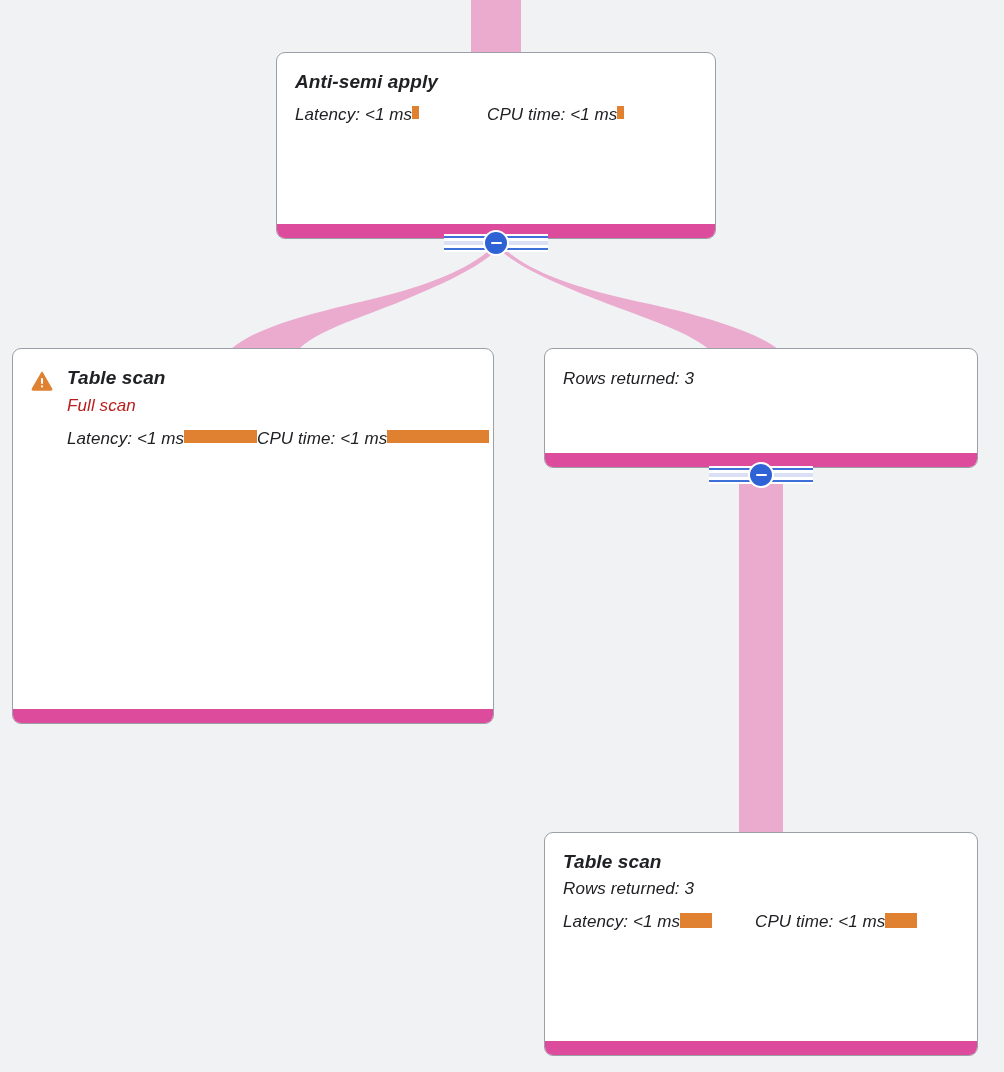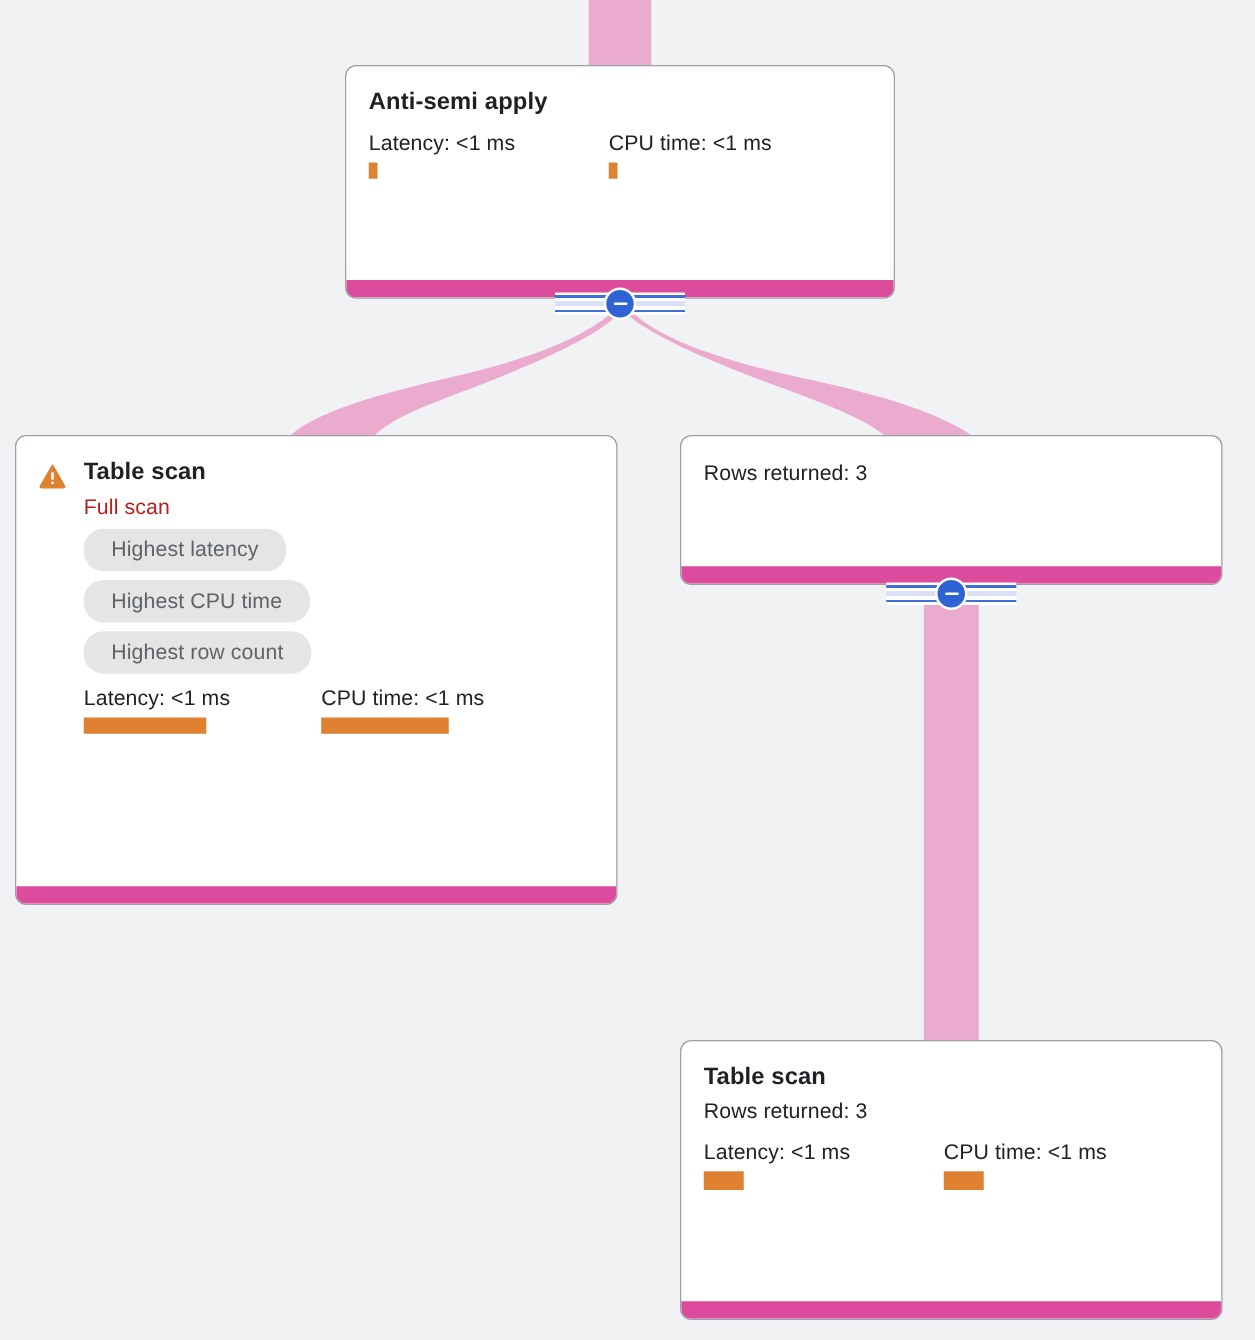--- a/index.html
+++ b/index.html
@@ -43,20 +43,21 @@
     border-radius: 9px;
     box-sizing: border-box;
     overflow: hidden;
     display: flex;
     flex-direction: column;
   }
   .node-body {
     flex: 1 1 auto;
     padding: 16px 18px 10px 18px;
     box-sizing: border-box;
+    font-style: italic;
   }
   .node-accent-bar {
     height: 14px;
     width: 100%;
     background: #dd4b9c;
     flex: 0 0 auto;
   }
 
   .node-head {
     display: flex;
@@ -112,21 +113,21 @@
     white-space: nowrap;
   }
 
   
   .metrics-row {
     display: flex;
     margin-top: 8px;
   }
   .metric {
     display: flex;
-    flex-direction: column;
+    flex-direction: row;
     align-items: flex-start;
   }
   .metric-label {
     font-size: 17px;
     color: #202124;
     line-height: 24px;
     letter-spacing: 0.1px;
     white-space: nowrap;
   }
   .metric-bar {
@@ -240,25 +241,20 @@
           <svg viewBox="0 0 24 24" width="22" height="22">
             <path d="M12 2.6 L22.4 20.6 Q23 21.8 21.7 21.8 L2.3 21.8 Q1 21.8 1.6 20.6 Z" fill="#df8130" stroke="#df8130" stroke-width="1.6" stroke-linejoin="round"></path>
             <rect x="10.9" y="8.6" width="2.2" height="6.6" rx="1" fill="#ffffff"></rect>
             <rect x="10.9" y="16.6" width="2.2" height="2.4" rx="1" fill="#ffffff"></rect>
           </svg>
         </span>
         <div class="node-title">Table scan</div>
       </div>
       <div class="indent-block">
         <div class="node-subtext muted">Full scan</div>
-        <div class="chip-list">
-          <span class="chip">Highest latency</span>
-          <span class="chip">Highest CPU time</span>
-          <span class="chip">Highest row count</span>
-        </div>
         <div class="metrics-row">
           <div class="metric" style="width:190px;">
             <div class="metric-label">Latency: &lt;1 ms</div>
             <div class="metric-bar" style="width:98px; height:13px;"></div>
           </div>
           <div class="metric">
             <div class="metric-label">CPU time: &lt;1 ms</div>
             <div class="metric-bar" style="width:102px; height:13px;"></div>
           </div>
         </div>

